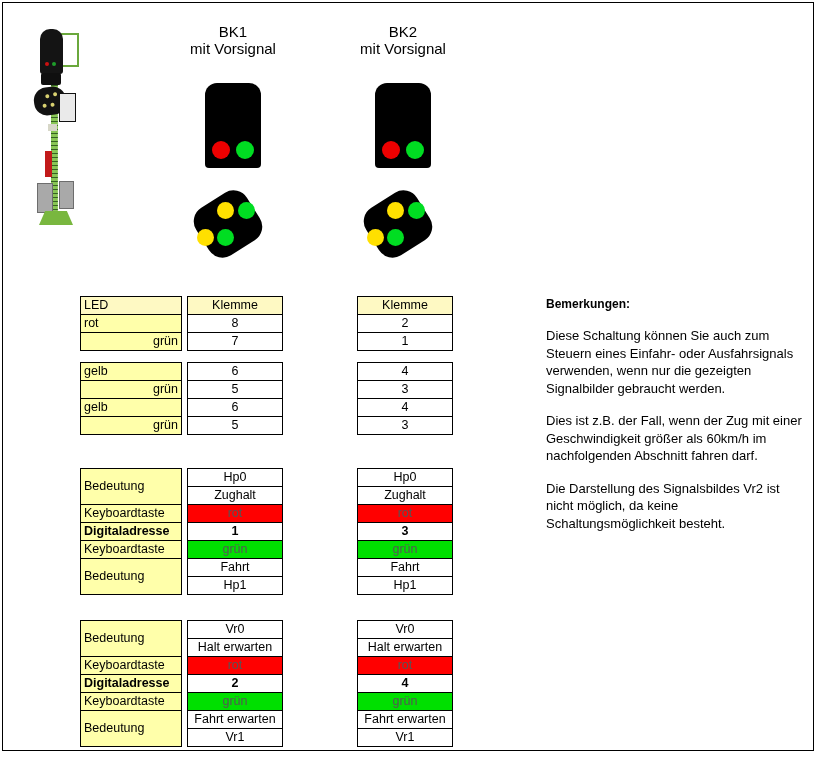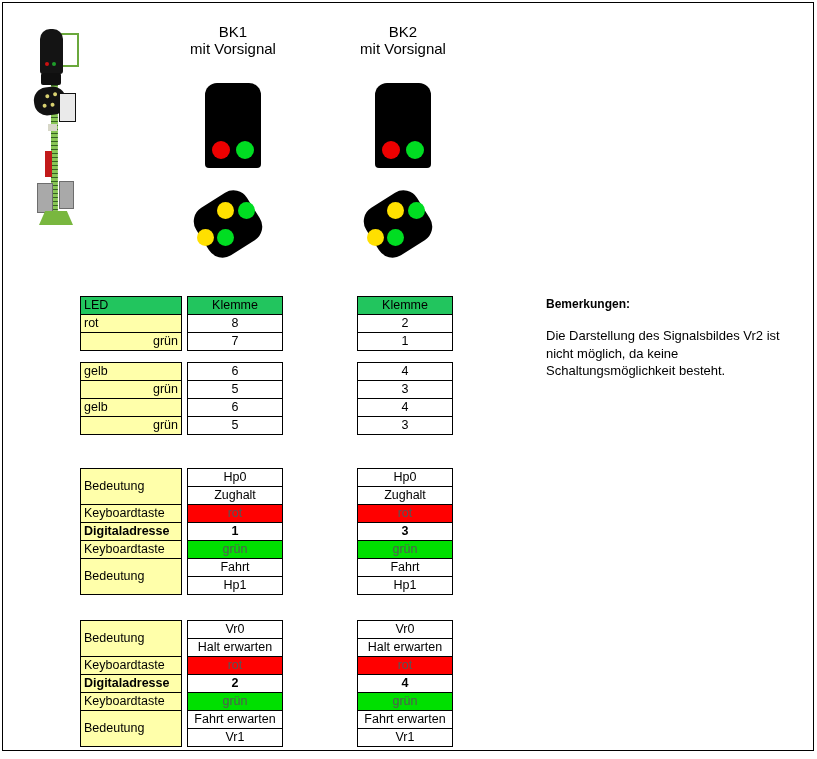--- a/index.html
+++ b/index.html
@@ -235,21 +235,21 @@
     font-size: 12.5px;
     color: #000;
   }
   .tbl td {
     border: 1px solid #000000;
     height: 17px;
     padding: 0 3px;
     line-height: 15px;
     white-space: nowrap;
   }
-  .c-head   { background: #22c55e; margin-top: 24px; }
+  .c-head   { background: #fef9c3; margin-top: 24px; }
   .c-yellow { background: #ffffaa; }
   .c-white  { background: #ffffff; }
   .c-red    { background: #ff0000; color: #555555; }
   .c-green  { background: #00e000; color: #555555; }
   .t-left   { text-align: left; }
   .t-right  { text-align: right; }
   .t-center { text-align: center; }
   .bold     { font-weight: bold; }
 
   .w-label { width: 94px; }
@@ -572,16 +572,18 @@
           <td class="c-white t-center w-val">Fahrt erwarten</td>
         </tr>
     <tr>
           <td class="c-white t-center w-val">Vr1</td>
         </tr>
   </tbody>
     </table>
 
   <div id="remarks">
     <div class="rm-title">Bemerkungen:</div>
+    <p>Diese Schaltung können Sie auch zum Steuern eines Einfahr- oder Ausfahrsignals verwenden, wenn nur die gezeigten Signalbilder gebraucht werden.</p>
+    <p>Dies ist z.B. der Fall, wenn der Zug mit einer Geschwindigkeit größer als 60km/h im nachfolgenden Abschnitt fahren darf.</p>
     <p>Die Darstellung des Signalsbildes Vr2 ist nicht möglich, da keine Schaltungsmöglichkeit besteht.</p>
   </div>
 
 </div>
 
 </body></html>

